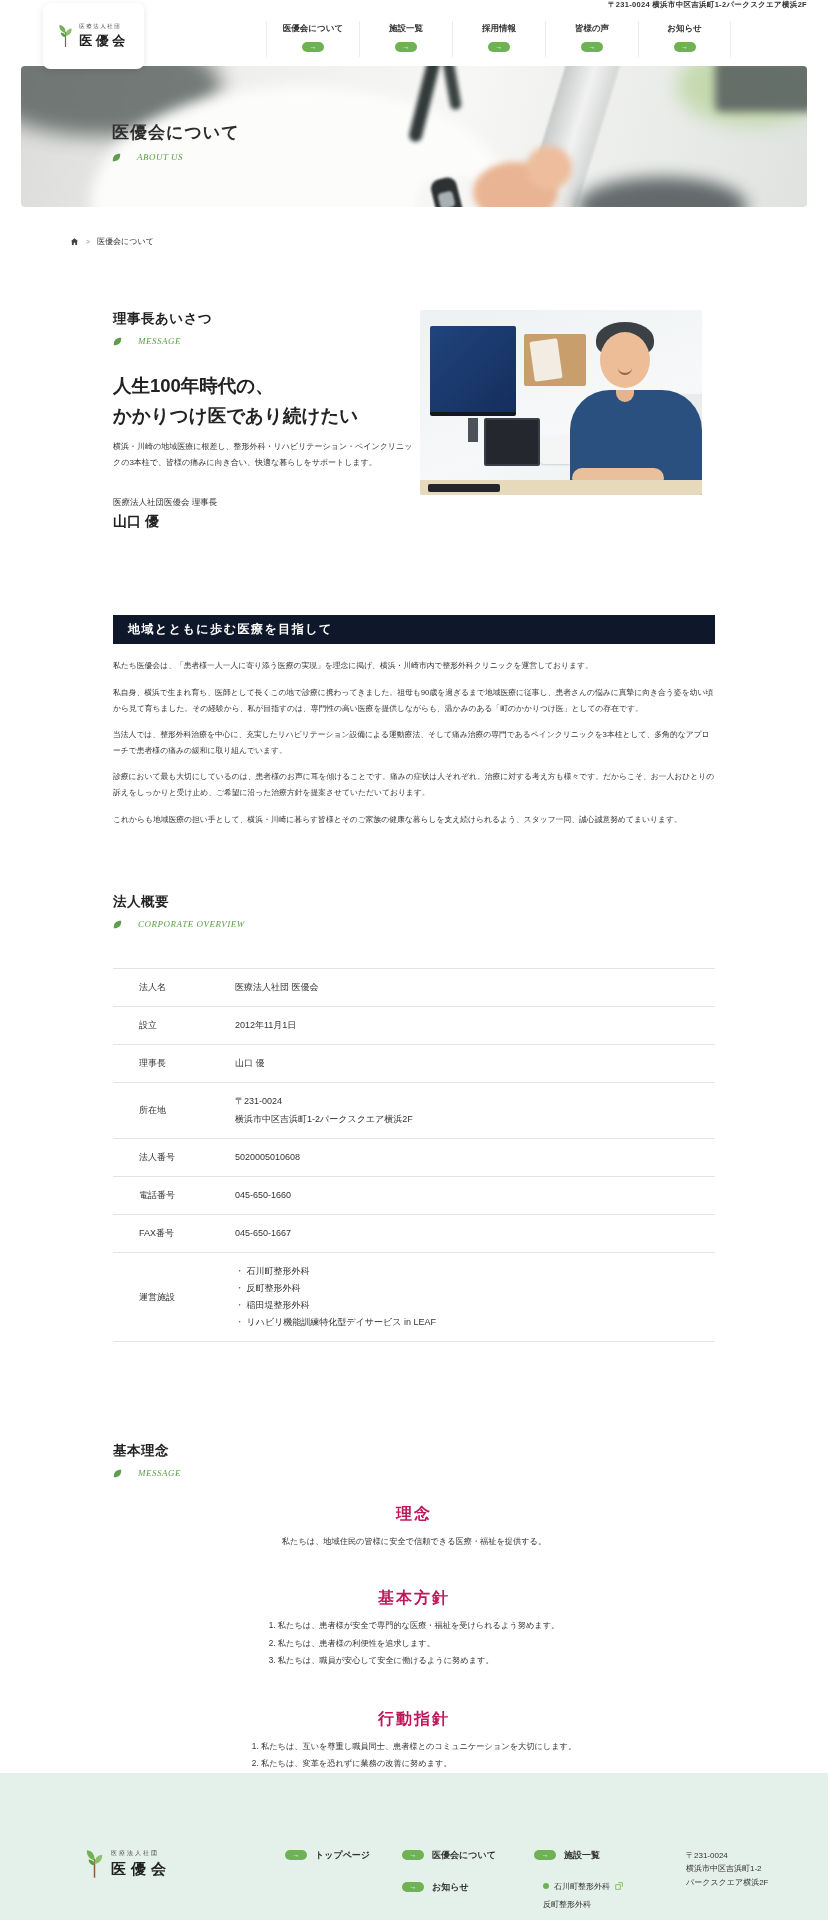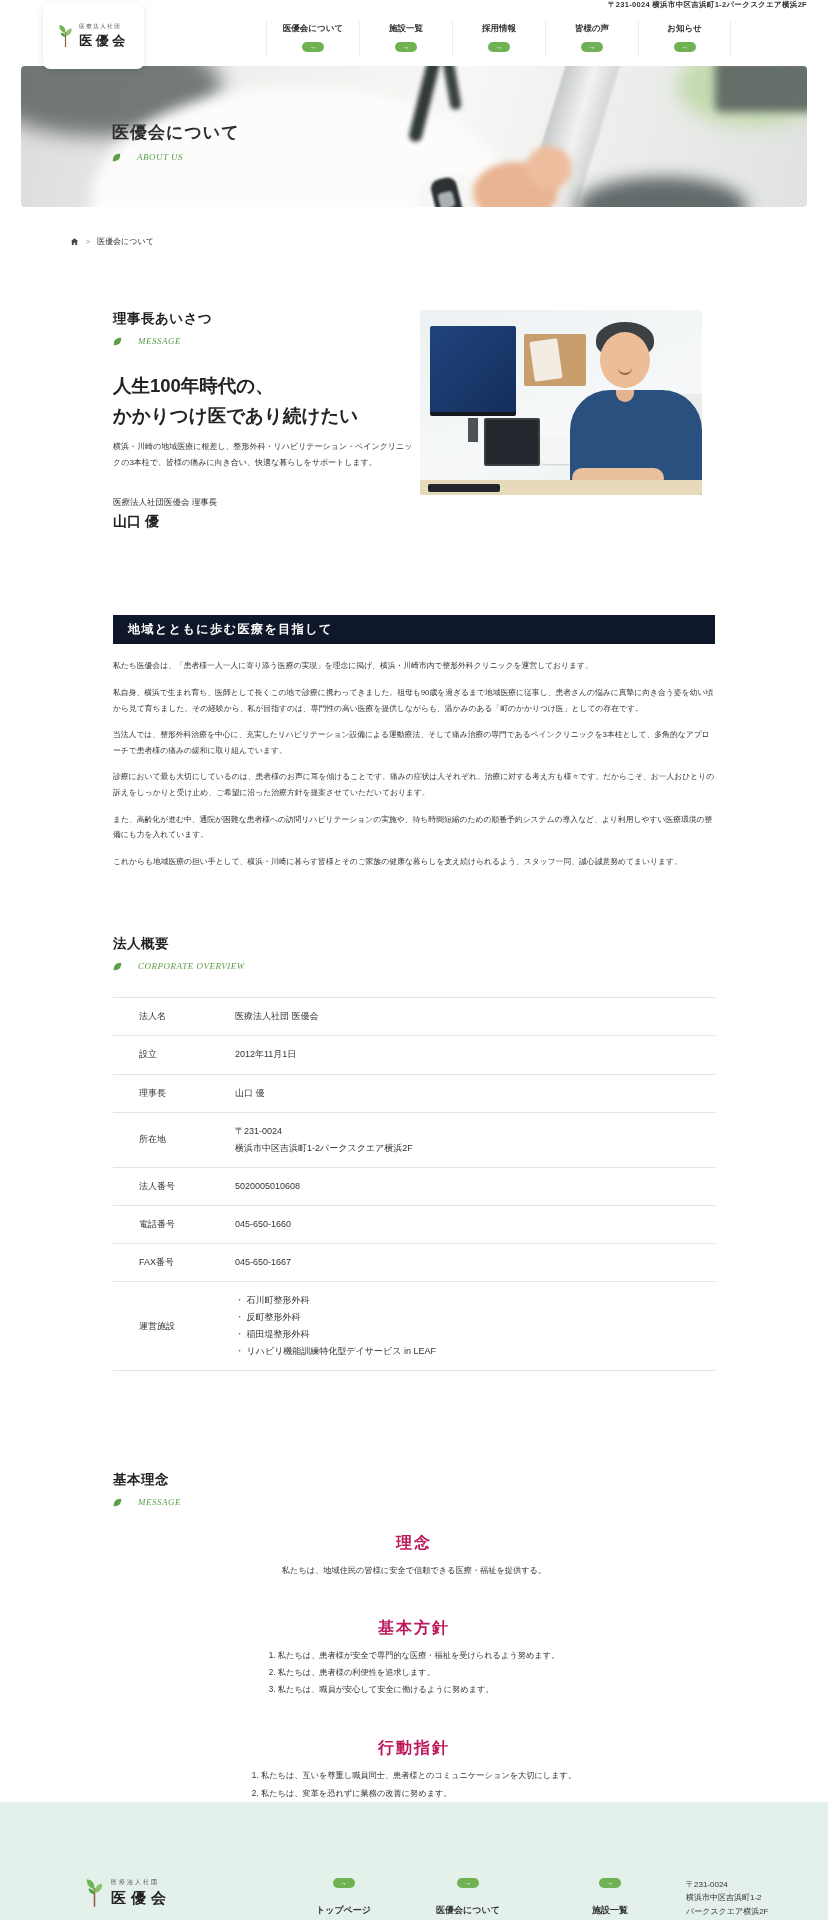--- a/index.html
+++ b/index.html
@@ -91,41 +91,41 @@
   .cp-keyboard { left:8px; bottom:3px; width:72px; height:8px; background:#23262a; border-radius:2px; }
   
   .banner {
     margin-top:84px; height:29px; line-height:29px; padding-left:15px;
     background:#0f172a; color:#fff; font-size:12px; font-weight:bold; letter-spacing:1.5px;
   }
   .about-text { margin-top:14px; }
   .about-text p { margin:0 0 11px; font-size:7.8px; line-height:2.0; color:#333; }
   
   .overview { margin-top:55px; }
-  .ov-table { margin-top:26px; width:100%; border-collapse:collapse; }
+  .ov-table { margin-top:39px; width:100%; border-collapse:collapse; }
   .ov-table tr { border-top:1px solid #e4e4e4; }
   .ov-table tr:last-child { border-bottom:1px solid #e4e4e4; }
   .ov-table th { width:122px; text-align:left; font-weight:normal; font-size:9px; color:#333; padding:10px 0 10px 26px; vertical-align:middle; }
   .ov-table td { font-size:9px; color:#333; padding:10px 0; line-height:1.9; }
   .fac-list { margin:0; padding:0; list-style:none; }
   .fac-list li::before { content:"・ "; color:#555; }
   
   .philosophy { margin-top:100px; }
   .phil-block { text-align:center; }
   .phil-title { font-size:16px; font-weight:bold; color:#be185d; letter-spacing:2px; }
   .pt-1 { margin-top:26px; } .pt-2 { margin-top:38px; } .pt-3 { margin-top:40px; }
   .phil-items { display:inline-block; text-align:left; margin-top:8px; font-size:8.2px; line-height:2.1; color:#333; }
   .phil-items div { white-space:nowrap; }
   
   .footer { margin-top:auto; flex:none; height:203px; background:#e4f1ea; display:flex; padding:76px 0 0 85px; }
   .f-logo-col { width:200px; }
   .f-logo { display:flex; align-items:center; gap:7px; }
   .f-logo .org { font-size:6px; letter-spacing:2px; color:#444; margin-bottom:2px; }
   .f-logo .name { font-size:15px; font-weight:bold; letter-spacing:5px; color:#222; }
-  .f-link { display:flex; align-items:center; gap:16px; margin-bottom:19px; font-size:9px; font-weight:bold; color:#333; cursor:pointer;flex-direction:column; }
+  .f-link { display:flex; align-items:center; gap:8px; margin-bottom:19px; font-size:9px; font-weight:bold; color:#333; cursor:pointer; }
   .f-col-1 { width:117px; }
   .f-col-2 { width:132px; }
   .f-col-3 { width:152px; }
   .f-fac-item { display:flex; align-items:center; gap:5px; margin:0 0 7px 9px; font-size:8px; color:#333; cursor:pointer; }
   .f-fac-item .dot { width:6px; height:6px; border-radius:50%; background:#6fb254; flex:none; }
   .ext-icon { width:8px; height:8px; flex:none; }
   .f-address { font-size:8px; line-height:1.7; color:#333; }
 </style>
 </head>
 <body>
@@ -241,21 +241,20 @@
   </div>
 </div>
 
 <div class="container">
   <div class="banner">地域とともに歩む医療を目指して</div>
   <div class="about-text">
     <p>私たち医優会は、「患者様一人一人に寄り添う医療の実現」を理念に掲げ、横浜・川崎市内で整形外科クリニックを運営しております。</p>
     <p>私自身、横浜で生まれ育ち、医師として長くこの地で診療に携わってきました。祖母も90歳を過ぎるまで地域医療に従事し、患者さんの悩みに真摯に向き合う姿を幼い頃から見て育ちました。その経験から、私が目指すのは、専門性の高い医療を提供しながらも、温かみのある「町のかかりつけ医」としての存在です。</p>
     <p>当法人では、整形外科治療を中心に、充実したリハビリテーション設備による運動療法、そして痛み治療の専門であるペインクリニックを3本柱として、多角的なアプローチで患者様の痛みの緩和に取り組んでいます。</p>
     <p>診療において最も大切にしているのは、患者様のお声に耳を傾けることです。痛みの症状は人それぞれ。治療に対する考え方も様々です。だからこそ、お一人おひとりの訴えをしっかりと受け止め、ご希望に沿った治療方針を提案させていただいております。</p>
-    <p>また、高齢化が進む中、通院が困難な患者様への訪問リハビリテーションの実施や、待ち時間短縮のための順番予約システムの導入など、より利用しやすい医療環境の整備にも力を入れています。</p>
     <p>これからも地域医療の担い手として、横浜・川崎に暮らす皆様とそのご家族の健康な暮らしを支え続けられるよう、スタッフ一同、誠心誠意努めてまいります。</p>
   </div>
 </div>
 
 <div class="container overview">
   <div class="sec-heading">法人概要</div>
   <div class="tag-row">
     <svg class="leaf-icon" viewBox="0 0 12 12">
       <path d="M1 11 C1 4 4 1 11 1 C11 8 8 11 1 11 Z" fill="#5d9e4a"></path>
     </svg>

